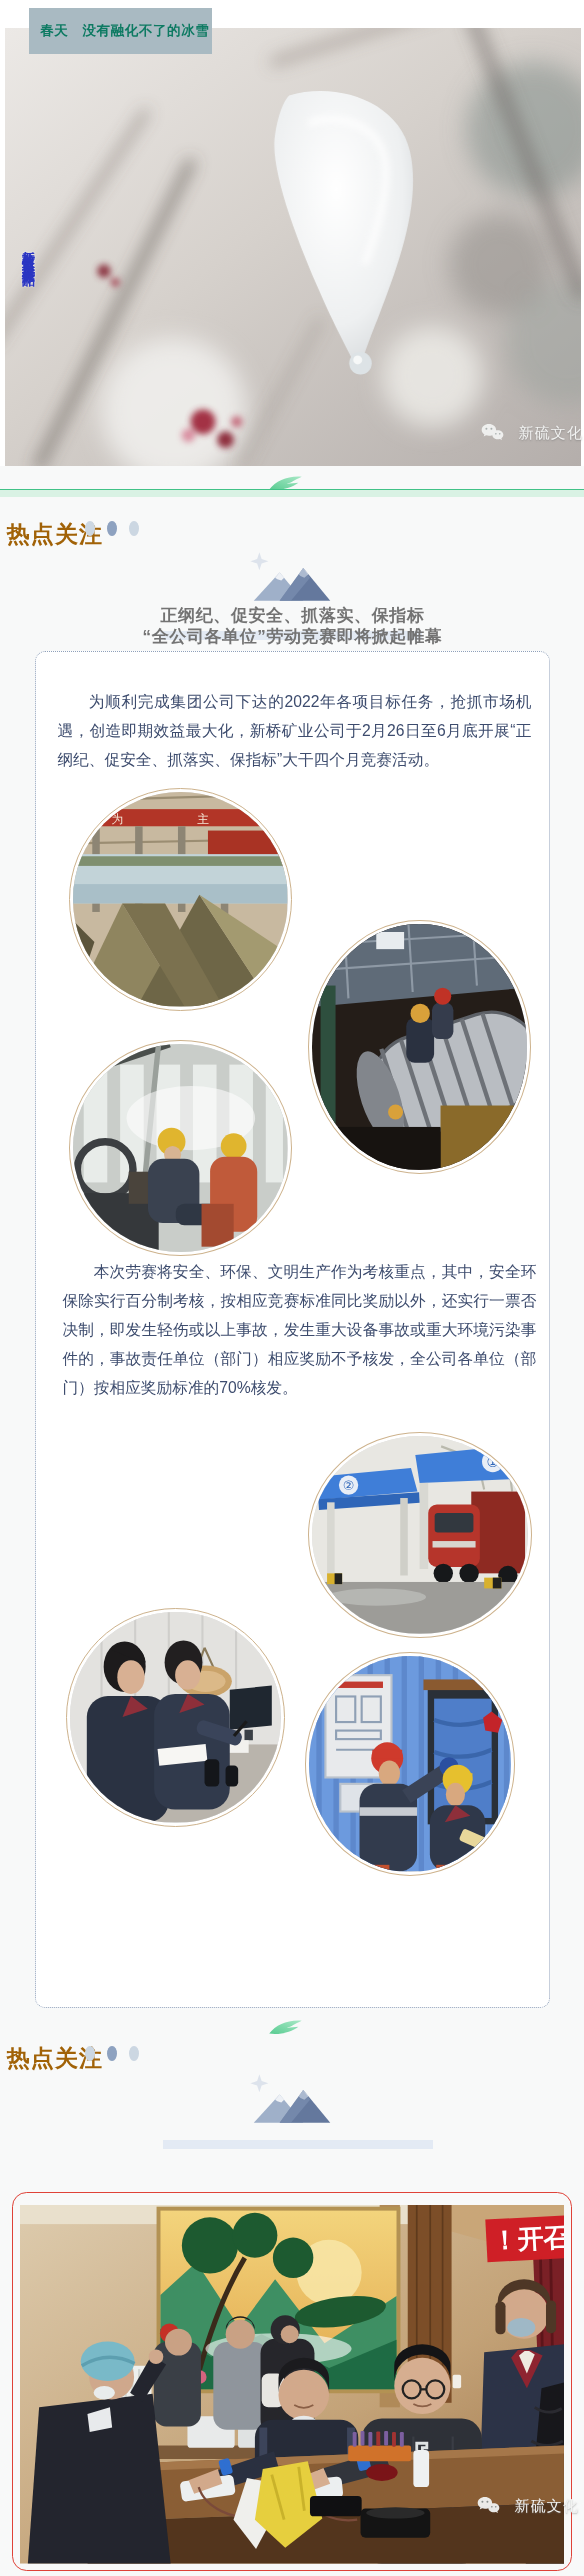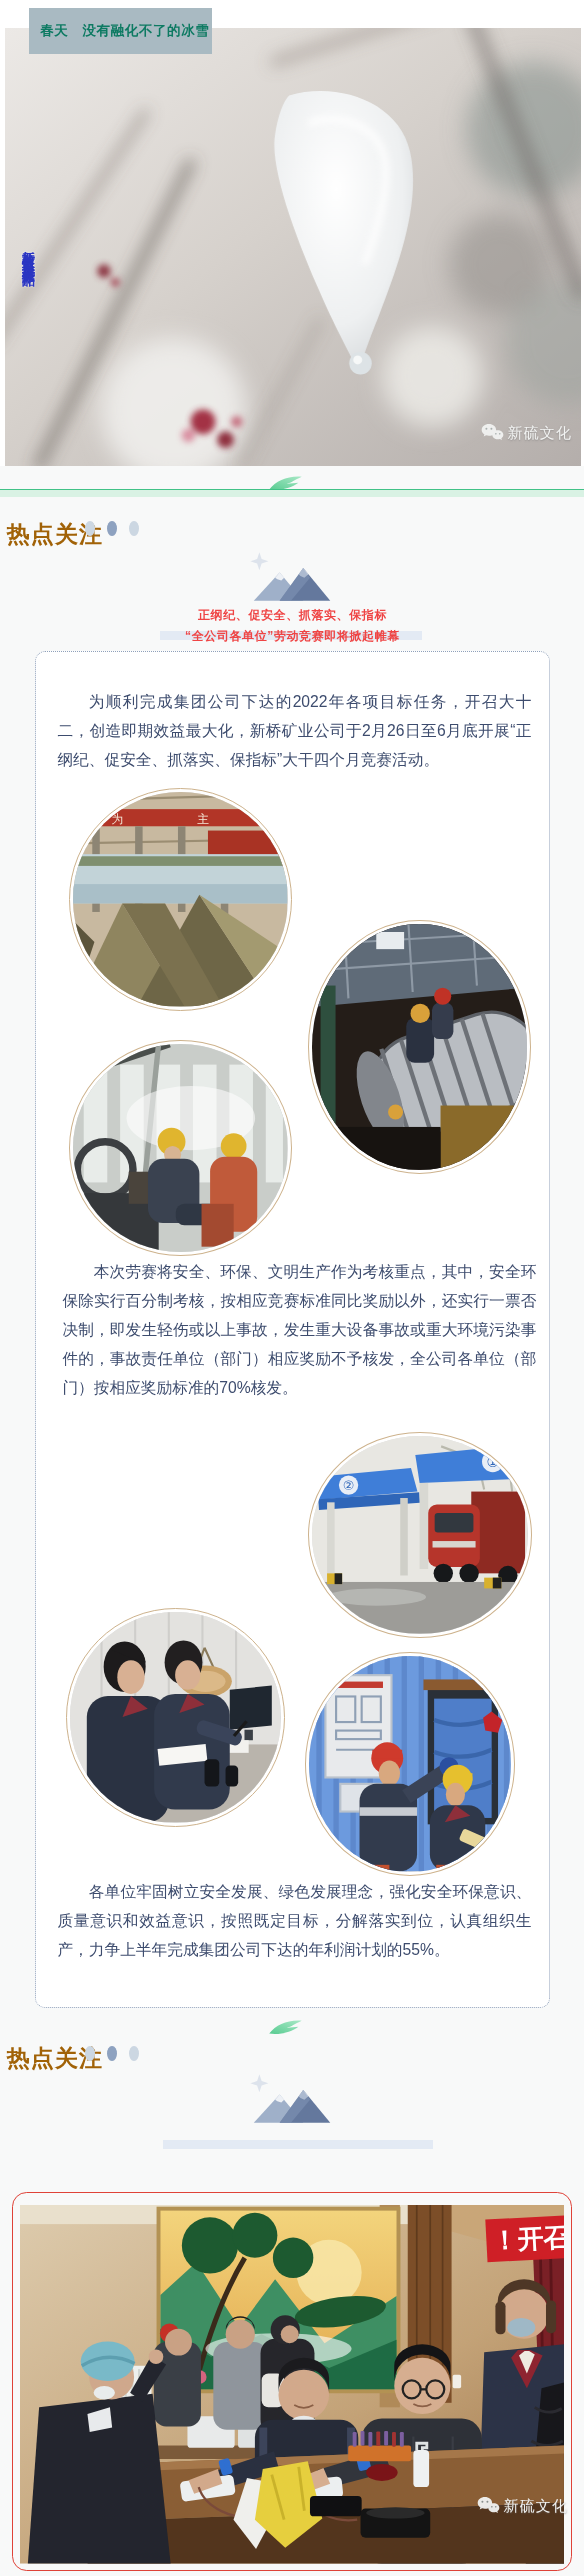--- a/index.html
+++ b/index.html
@@ -8,33 +8,33 @@
   .abs{position:absolute;}
   
   .hero-strip{left:0;top:0;width:585px;height:466px;background:#ffffff;}
   .hero-photo{left:4.5px;top:27.6px;width:576px;height:438px;overflow:hidden;}
   .hero-label{left:29px;top:8.4px;width:183px;height:46px;background:#a9bac2;
               display:flex;align-items:center;padding-left:11.2px;box-sizing:border-box;}
   .hero-label span{font-size:13.5px;font-weight:bold;color:#0d7a62;letter-spacing:0.6px;}
   .v-credit{left:19px;top:240px;height:214px;writing-mode:vertical-rl;text-orientation:upright;
             font-size:13px;font-weight:bold;color:#2b36c2;letter-spacing:1.7px;
             text-shadow:0 0 1.7px rgba(255,255,255,.85);}
-  .watermark{display:flex;align-items:center;gap:3px;}
+  .watermark{display:flex;align-items:center;gap:14px;}
   .watermark .wm-text{font-size:15px;color:#f2f3f2;text-shadow:0 0.6px 1.7px rgba(110,110,110,.55);
                       letter-spacing:1.1px;}
   
   .gr-line{left:0;top:489px;width:585px;height:1.1px;background:#41c287;}
   .gr-band{left:0;top:490px;width:585px;height:6.7px;background:#d9f2e4;}
   .leaf{width:35px;height:15.7px;}
   .sec-header{font-size:23px;font-weight:800;color:#a16207;letter-spacing:1.1px;}
   .dots{display:flex;gap:12.4px;}
   .dot{width:9.6px;height:15px;border-radius:50%;}
   .dot.l{background:#ccd7e2;} .dot.d{background:#8ea2c0;}
   
-  .big-title{width:585px;text-align:center;font-size:12px;font-weight:800;color:#ef4444;
+  .big-title{width:585px;text-align:center;font-size:17px;font-weight:800;color:#737373;
              line-height:21.4px;letter-spacing:0.6px;}
   .hl-bar{background:#e3eaf4;height:9px;}
   
   .card{left:35px;top:651px;width:515px;height:1357px;background:#ffffff;
         border:1.1px dotted #8fa0ba;border-radius:10px;box-sizing:border-box;}
   .para{position:absolute;left:21.4px;width:474px;font-size:15.7px;line-height:29px;color:#3d4c6e;
         text-align:justify;text-indent:2em;font-weight:500;}
   .circ{position:absolute;border:0.6px solid #cdb28c;border-radius:50%;padding:3.4px;
         background:#fff;box-sizing:border-box;}
   .circ-in{width:100%;height:100%;border-radius:50%;overflow:hidden;background:#ddd;}
@@ -160,21 +160,21 @@
   </svg>
 
   <div class="abs hl-bar" style="left:160px;top:631px;width:262px;"></div>
   <div class="abs big-title" style="left:0;top:605px;">
     <div>正纲纪、促安全、抓落实、保指标</div>
     <div>“全公司各单位”劳动竞赛即将掀起帷幕</div>
   </div>
 
   <div class="abs card">
 
-    <p class="para" style="top:35px;margin:0;">为顺利完成集团公司下达的2022年各项目标任务，开召大十二，创造即期效益最大化，新桥矿业公司于2月26日至6月底开展“正纲纪、促安全、抓落实、保指标”大干四个月竞赛活动。</p>
+    <p class="para" style="top:35px;margin:0;">为顺利完成集团公司下达的2022年各项目标任务，抢抓市场机遇，创造即期效益最大化，新桥矿业公司于2月26日至6月底开展“正纲纪、促安全、抓落实、保指标”大干四个月竞赛活动。</p>
 
     <div class="circ" style="left:33px;top:136px;width:223px;height:223px;">
       <div class="circ-in">
           <svg viewBox="0 0 200 200" preserveAspectRatio="xMidYMid slice">
         <rect width="200" height="200" fill="#c8b9a0"></rect>
         <g stroke="#9b8d72" stroke-width="2">
               <line x1="0" y1="8" x2="200" y2="2"></line>
               <line x1="0" y1="48" x2="200" y2="44"></line>
             </g>
         <rect x="0" y="16" width="200" height="16" fill="#b23527"></rect>
@@ -422,21 +422,20 @@
           <ellipse cx="138" cy="130" rx="9" ry="11" fill="#d8a87f"></ellipse>
           <rect x="114" y="140" width="52" height="62" rx="16" fill="#2f384a"></rect>
           <polygon points="138,140 152,150 128,156" fill="#8e2f3a"></polygon>
           <rect x="142" y="168" width="34" height="12" rx="3" fill="#e8d79a" transform="rotate(24 159 174)"></rect>
           <rect x="120" y="196" width="16" height="6" fill="#c2502e"></rect>
         </g>
       </svg>
         </div>
     </div>
 
-    <p class="para" style="top:1225px;margin:0;">各单位牢固树立安全发展、绿色发展理念，强化安全环保意识、质量意识和效益意识，按照既定目标，分解落实到位，认真组织生产，力争上半年完成集团公司下达的年利润计划的55%。</p>
   </div>
 
   <svg class="abs leaf" style="left:268px;top:2019px;" viewBox="0 0 62 28">
     <path d="M2,26 C14,10 36,1 60,3 C47,9 42,13 33,16 C41,15 48,15 54,14 C42,24 18,29 2,26 Z" fill="url(#glf)"></path>
   </svg>
 
   <div class="abs sec-header" style="left:6.7px;top:2043px;">热点关注</div>
   <div class="abs dots" style="left:85px;top:2046px;">
     <span class="dot l"></span>
     <span class="dot d"></span>

